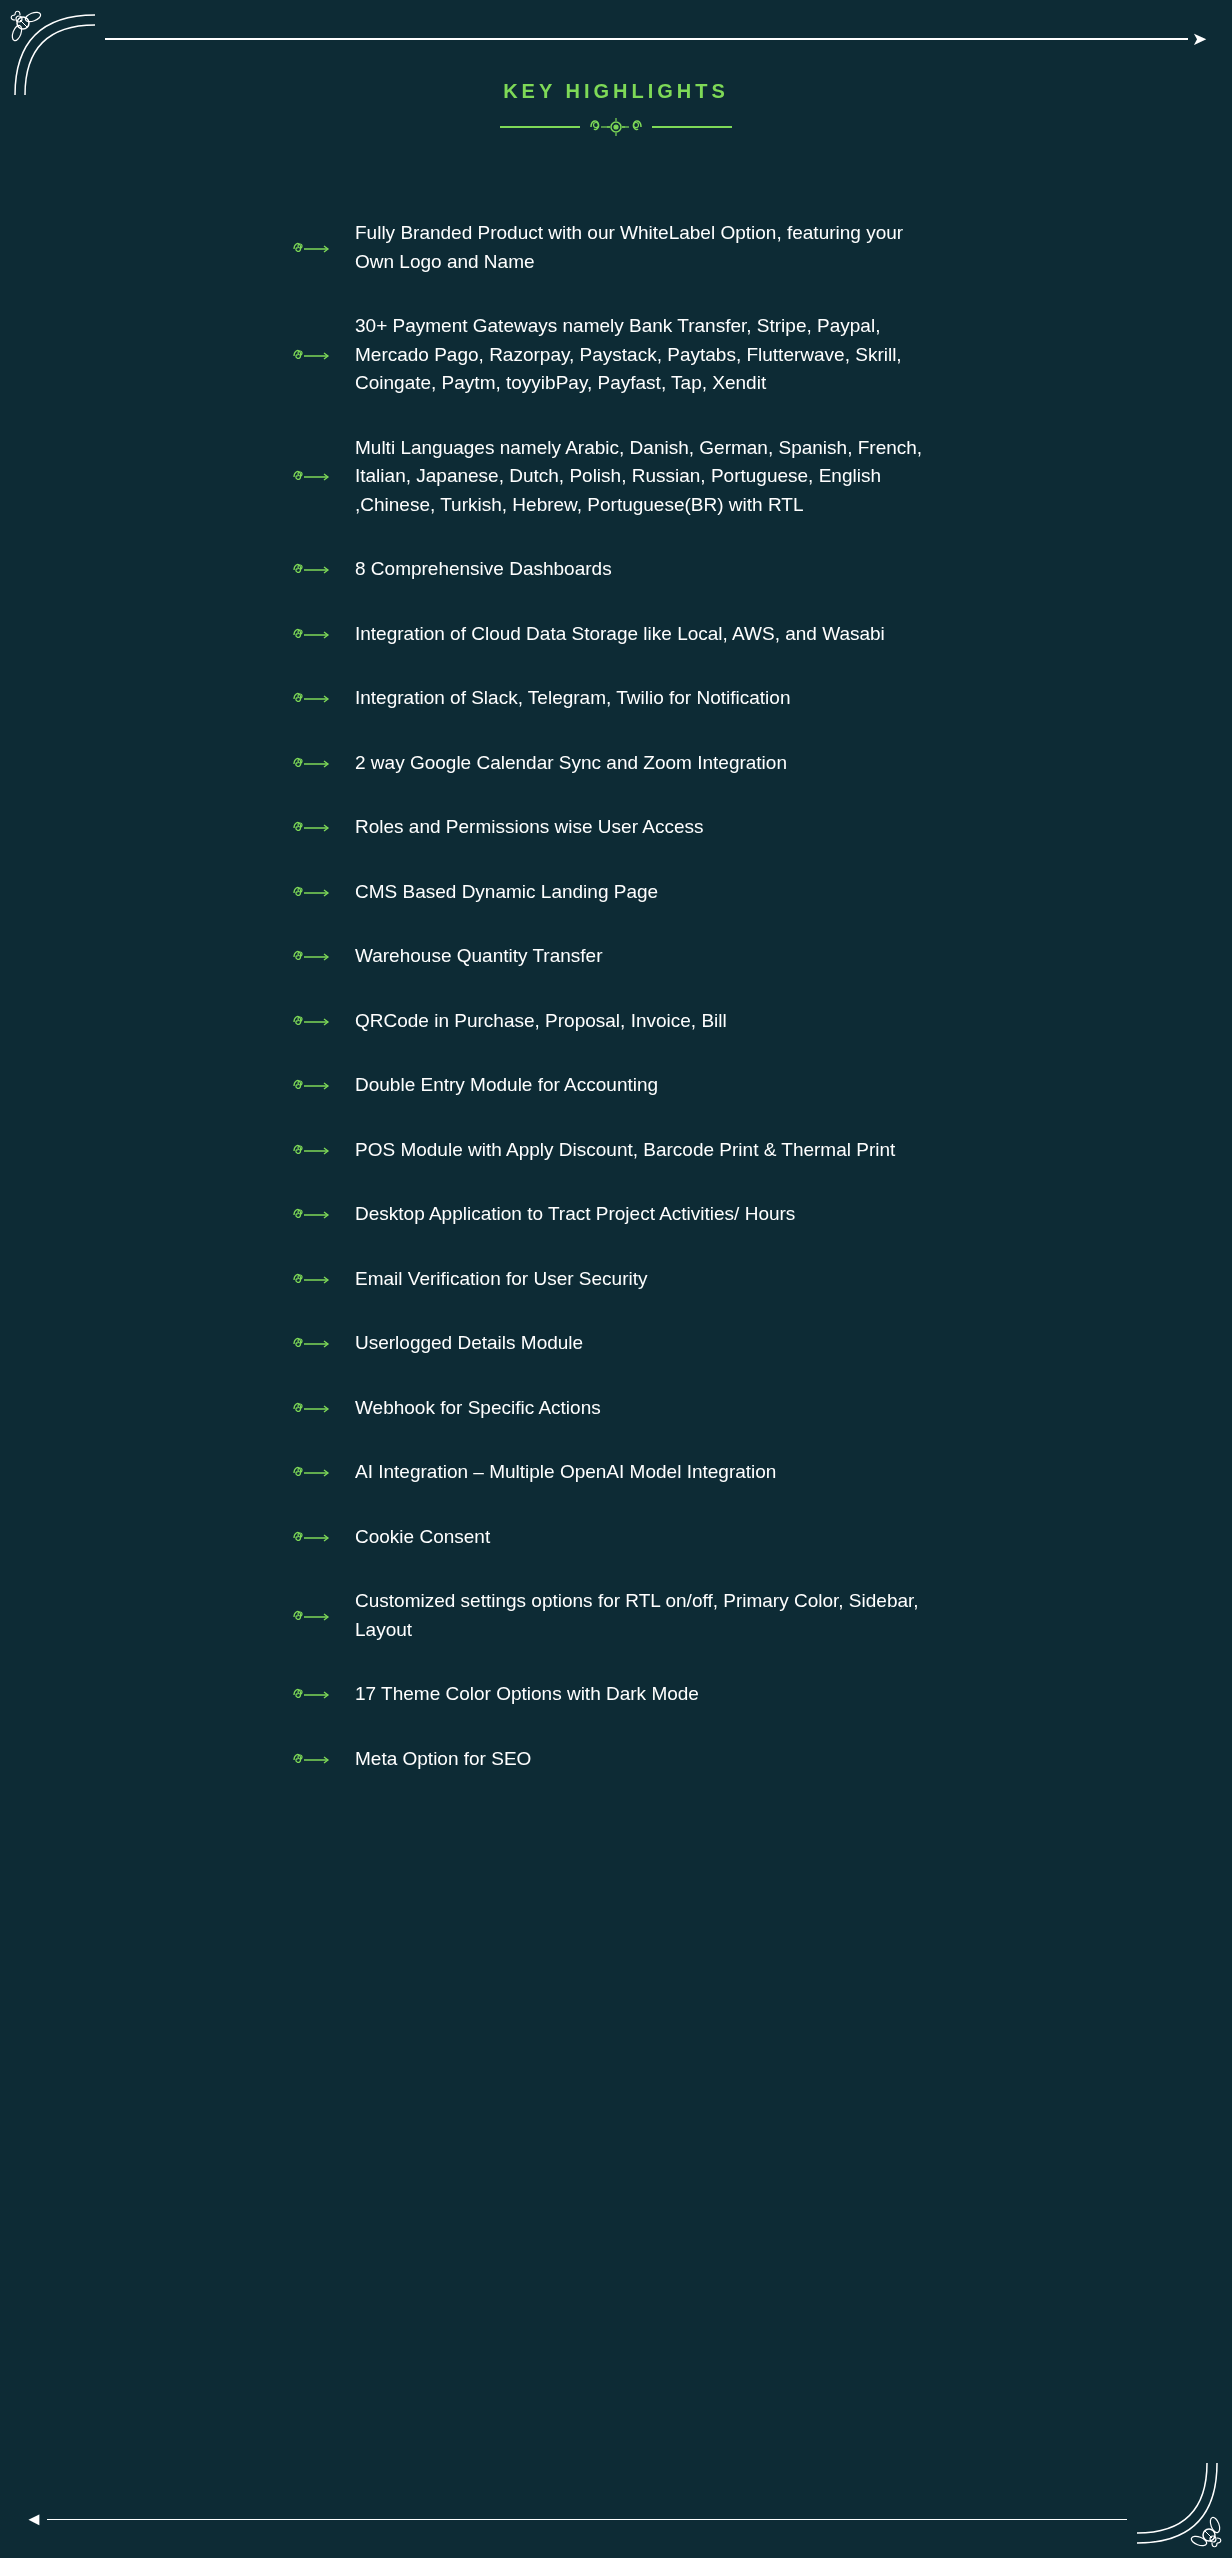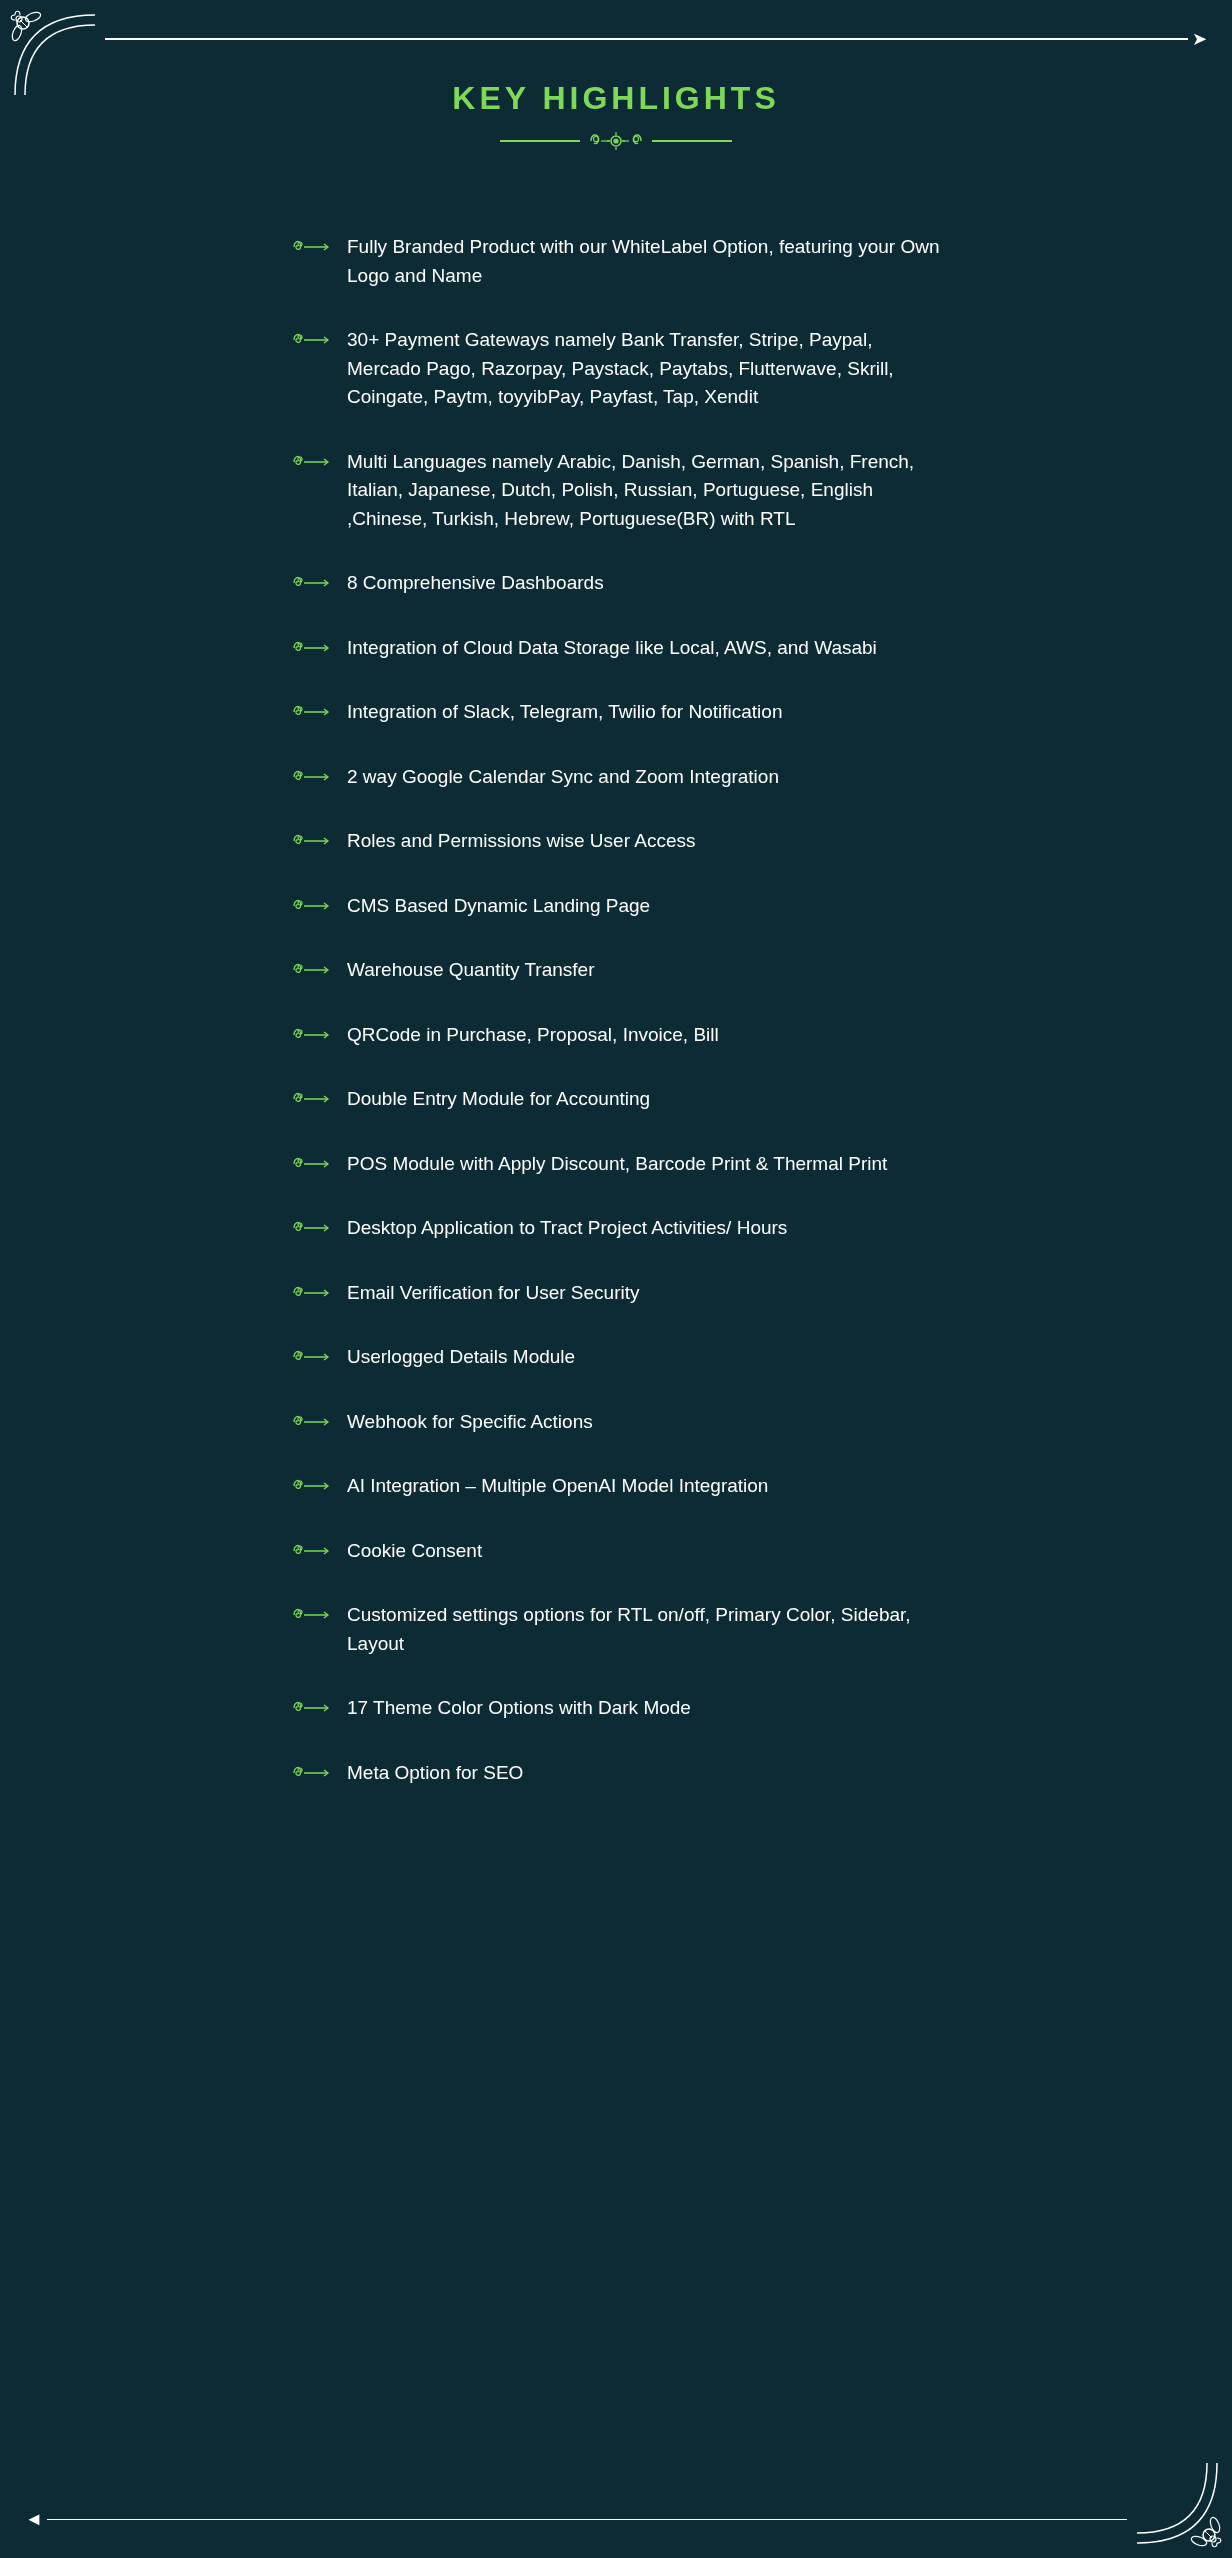--- a/index.html
+++ b/index.html
@@ -25,23 +25,23 @@
 
     .items-list {
       margin-top: 30px;
       display: flex;
       flex-direction: column;
       gap: 0px;
     }
 
     .list-item {
       display: flex;
-      align-items: flex-start;
+      align-items: center;
       padding: 18px 10px;
-      gap: 16px;
+      gap: 24px;
     }
 
     .bullet-icon {
       flex-shrink: 0;
       width: 40px;
       color: #7ed957;
       font-size: 22px;
       line-height: 1.4;
       display: flex;
       align-items: flex-start;
@@ -94,21 +94,21 @@
   </svg>
 
   <div style="position:absolute; bottom:28px; left:25px; right:105px; display:flex; align-items:center;">
     <span style="color:white; font-size:18px; margin-right:4px;">◄</span>
     <div style="flex:1; height:1.5px; background:white;"></div>
   </div>
 
   <div style="width: 730px; padding: 0 30px 80px 30px; position: relative;">
 
     <div class="header-section">
-      <div style="color: #7ed957; font-size: 32px; font-weight: bold; letter-spacing: 4px; font-family: Arial, sans-serif; text-transform: uppercase;">KEY HIGHLIGHTS</div>
+      <div style="color: #7ed957; font-size: 20px; font-weight: bold; letter-spacing: 4px; font-family: Arial, sans-serif; text-transform: uppercase;">KEY HIGHLIGHTS</div>
 
       <div style="display:flex; justify-content:center; align-items:center; margin-top:10px; gap:6px;">
         <div style="width:80px; height:1.5px; background:#7ed957;"></div>
 
         <svg width="60" height="28" viewBox="0 0 60 28">
 
           <path d="M5,14 C5,8 10,6 12,10 C14,14 10,18 8,16" stroke="#7ed957" stroke-width="1.5" fill="none"></path>
           <circle cx="10" cy="12" r="2.5" stroke="#7ed957" stroke-width="1.2" fill="none"></circle>
 
           <circle cx="30" cy="14" r="5" stroke="#7ed957" stroke-width="1.5" fill="none"></circle>

